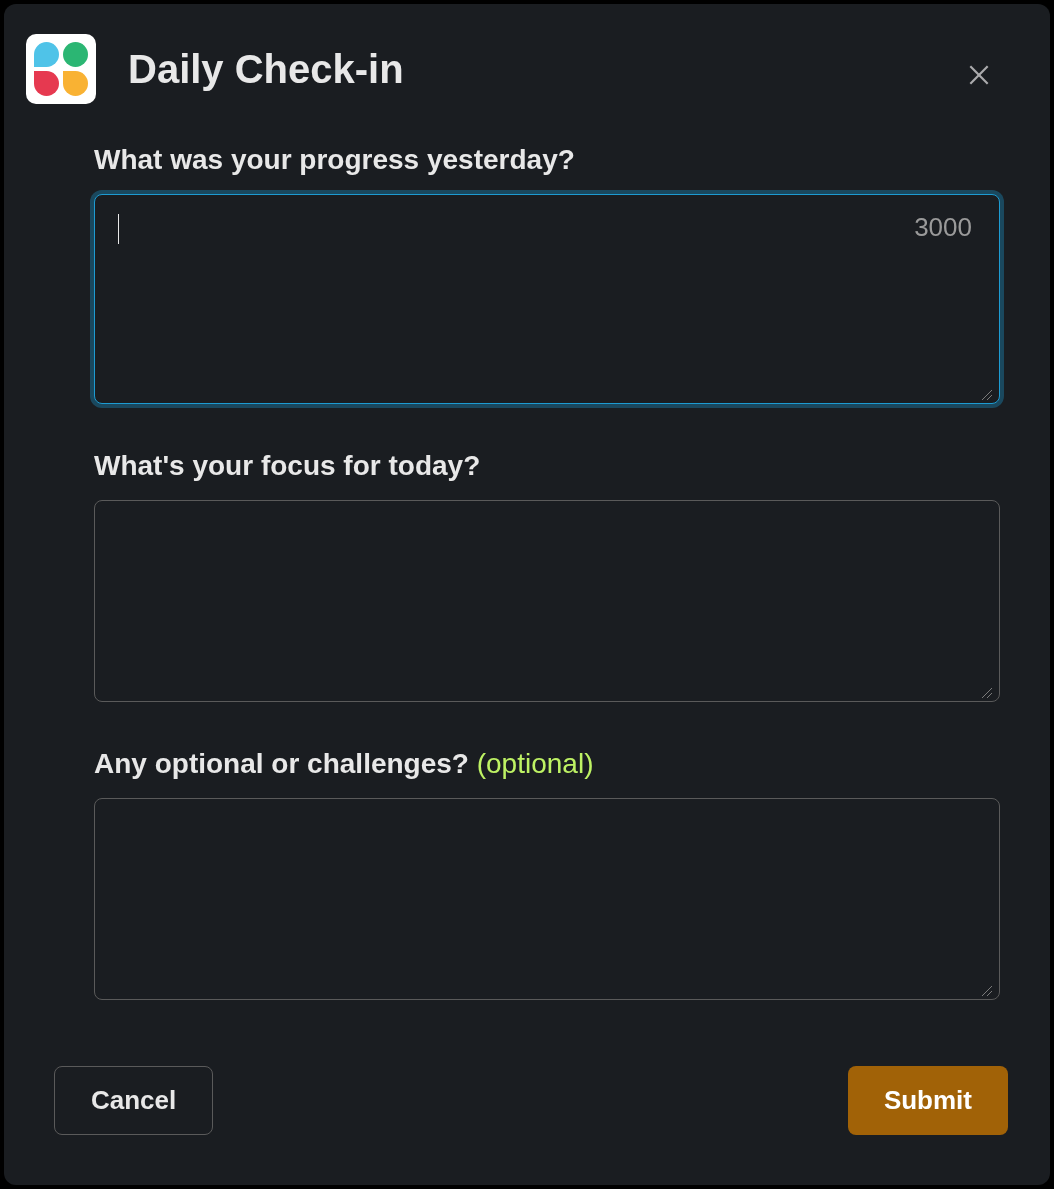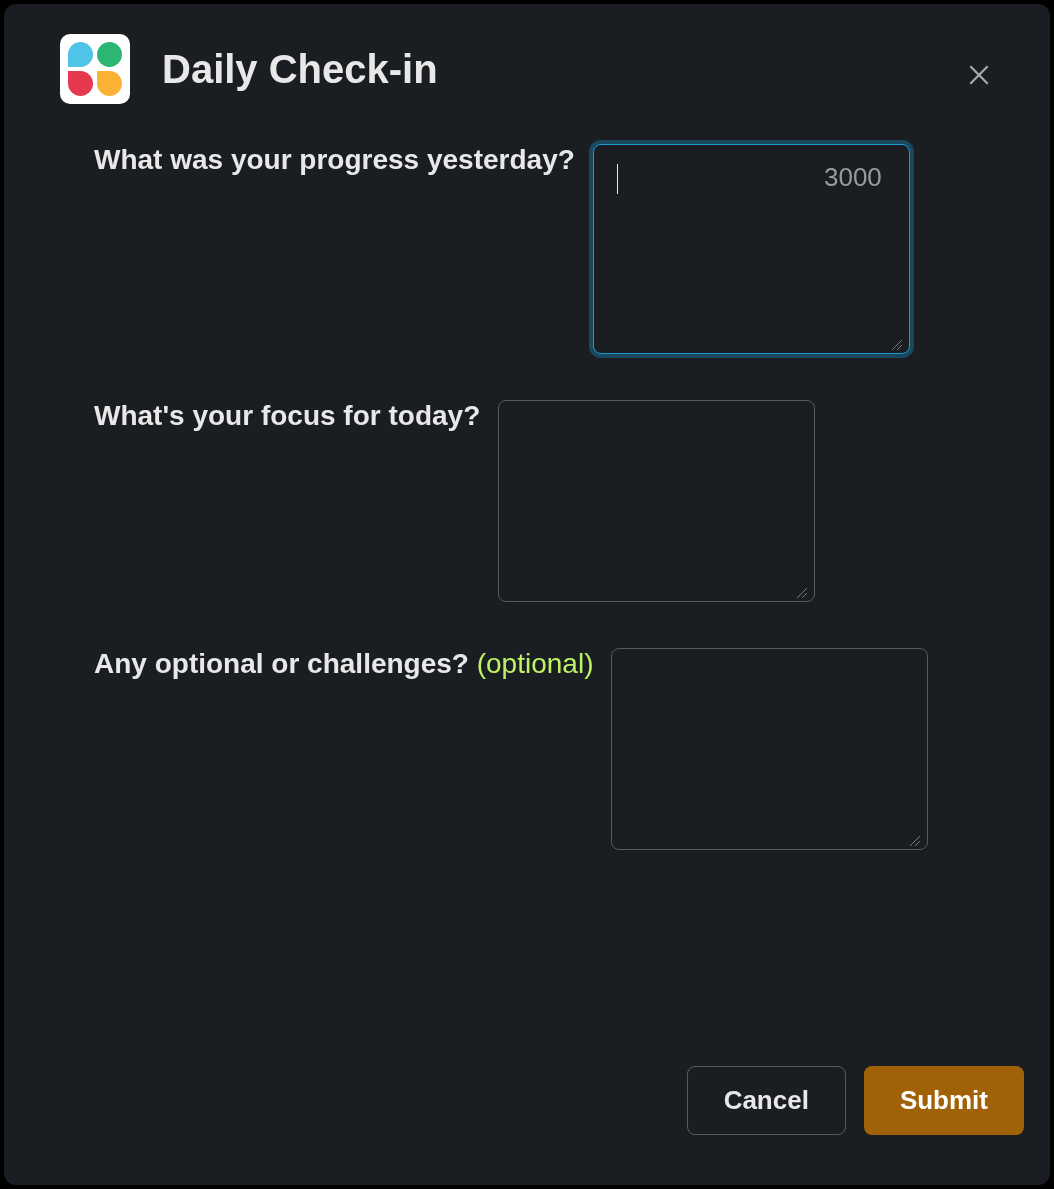--- a/index.html
+++ b/index.html
@@ -23,21 +23,21 @@
       height: 1181px;
       margin: 4px;
       display: flex;
       flex-direction: column;
       position: relative;
     }
     
     .modal-header {
       display: flex;
       align-items: center;
-      padding: 30px 40px 20px 56px;
+      padding: 30px 40px 20px 22px;
       position: relative;
     }
     
     .app-icon {
       width: 70px;
       height: 70px;
       background: #fff;
       border-radius: 10px;
       display: flex;
       flex-wrap: wrap;
@@ -103,21 +103,21 @@
     .modal-body {
       padding: 20px 50px 30px 50px;
       flex: 1;
       display: flex;
       flex-direction: column;
       gap: 42px;
     }
     
     .field-group {
       display: flex;
-      flex-direction: row;
+      flex-direction: column;
       gap: 18px;
       padding-left: 40px;
     }
     
     .field-label {
       color: #e8e8e8;
       font-size: 28px;
       font-weight: 700;
     }
     
@@ -181,23 +181,23 @@
       pointer-events: none;
     }
     
     .resize-handle svg {
       stroke: #7a7a7a;
       stroke-width: 1;
     }
     
     .modal-footer {
       display: flex;
-      justify-content: flex-end;
+      justify-content: space-between;
       gap: 18px;
-      padding: 30px 26px 50px 50px;
+      padding: 30px 42px 50px 50px;
     }
     
     .btn {
       font-size: 26px;
       font-weight: 700;
       padding: 18px 36px;
       border-radius: 8px;
       cursor: pointer;
       border: none;
       font-family: inherit;

